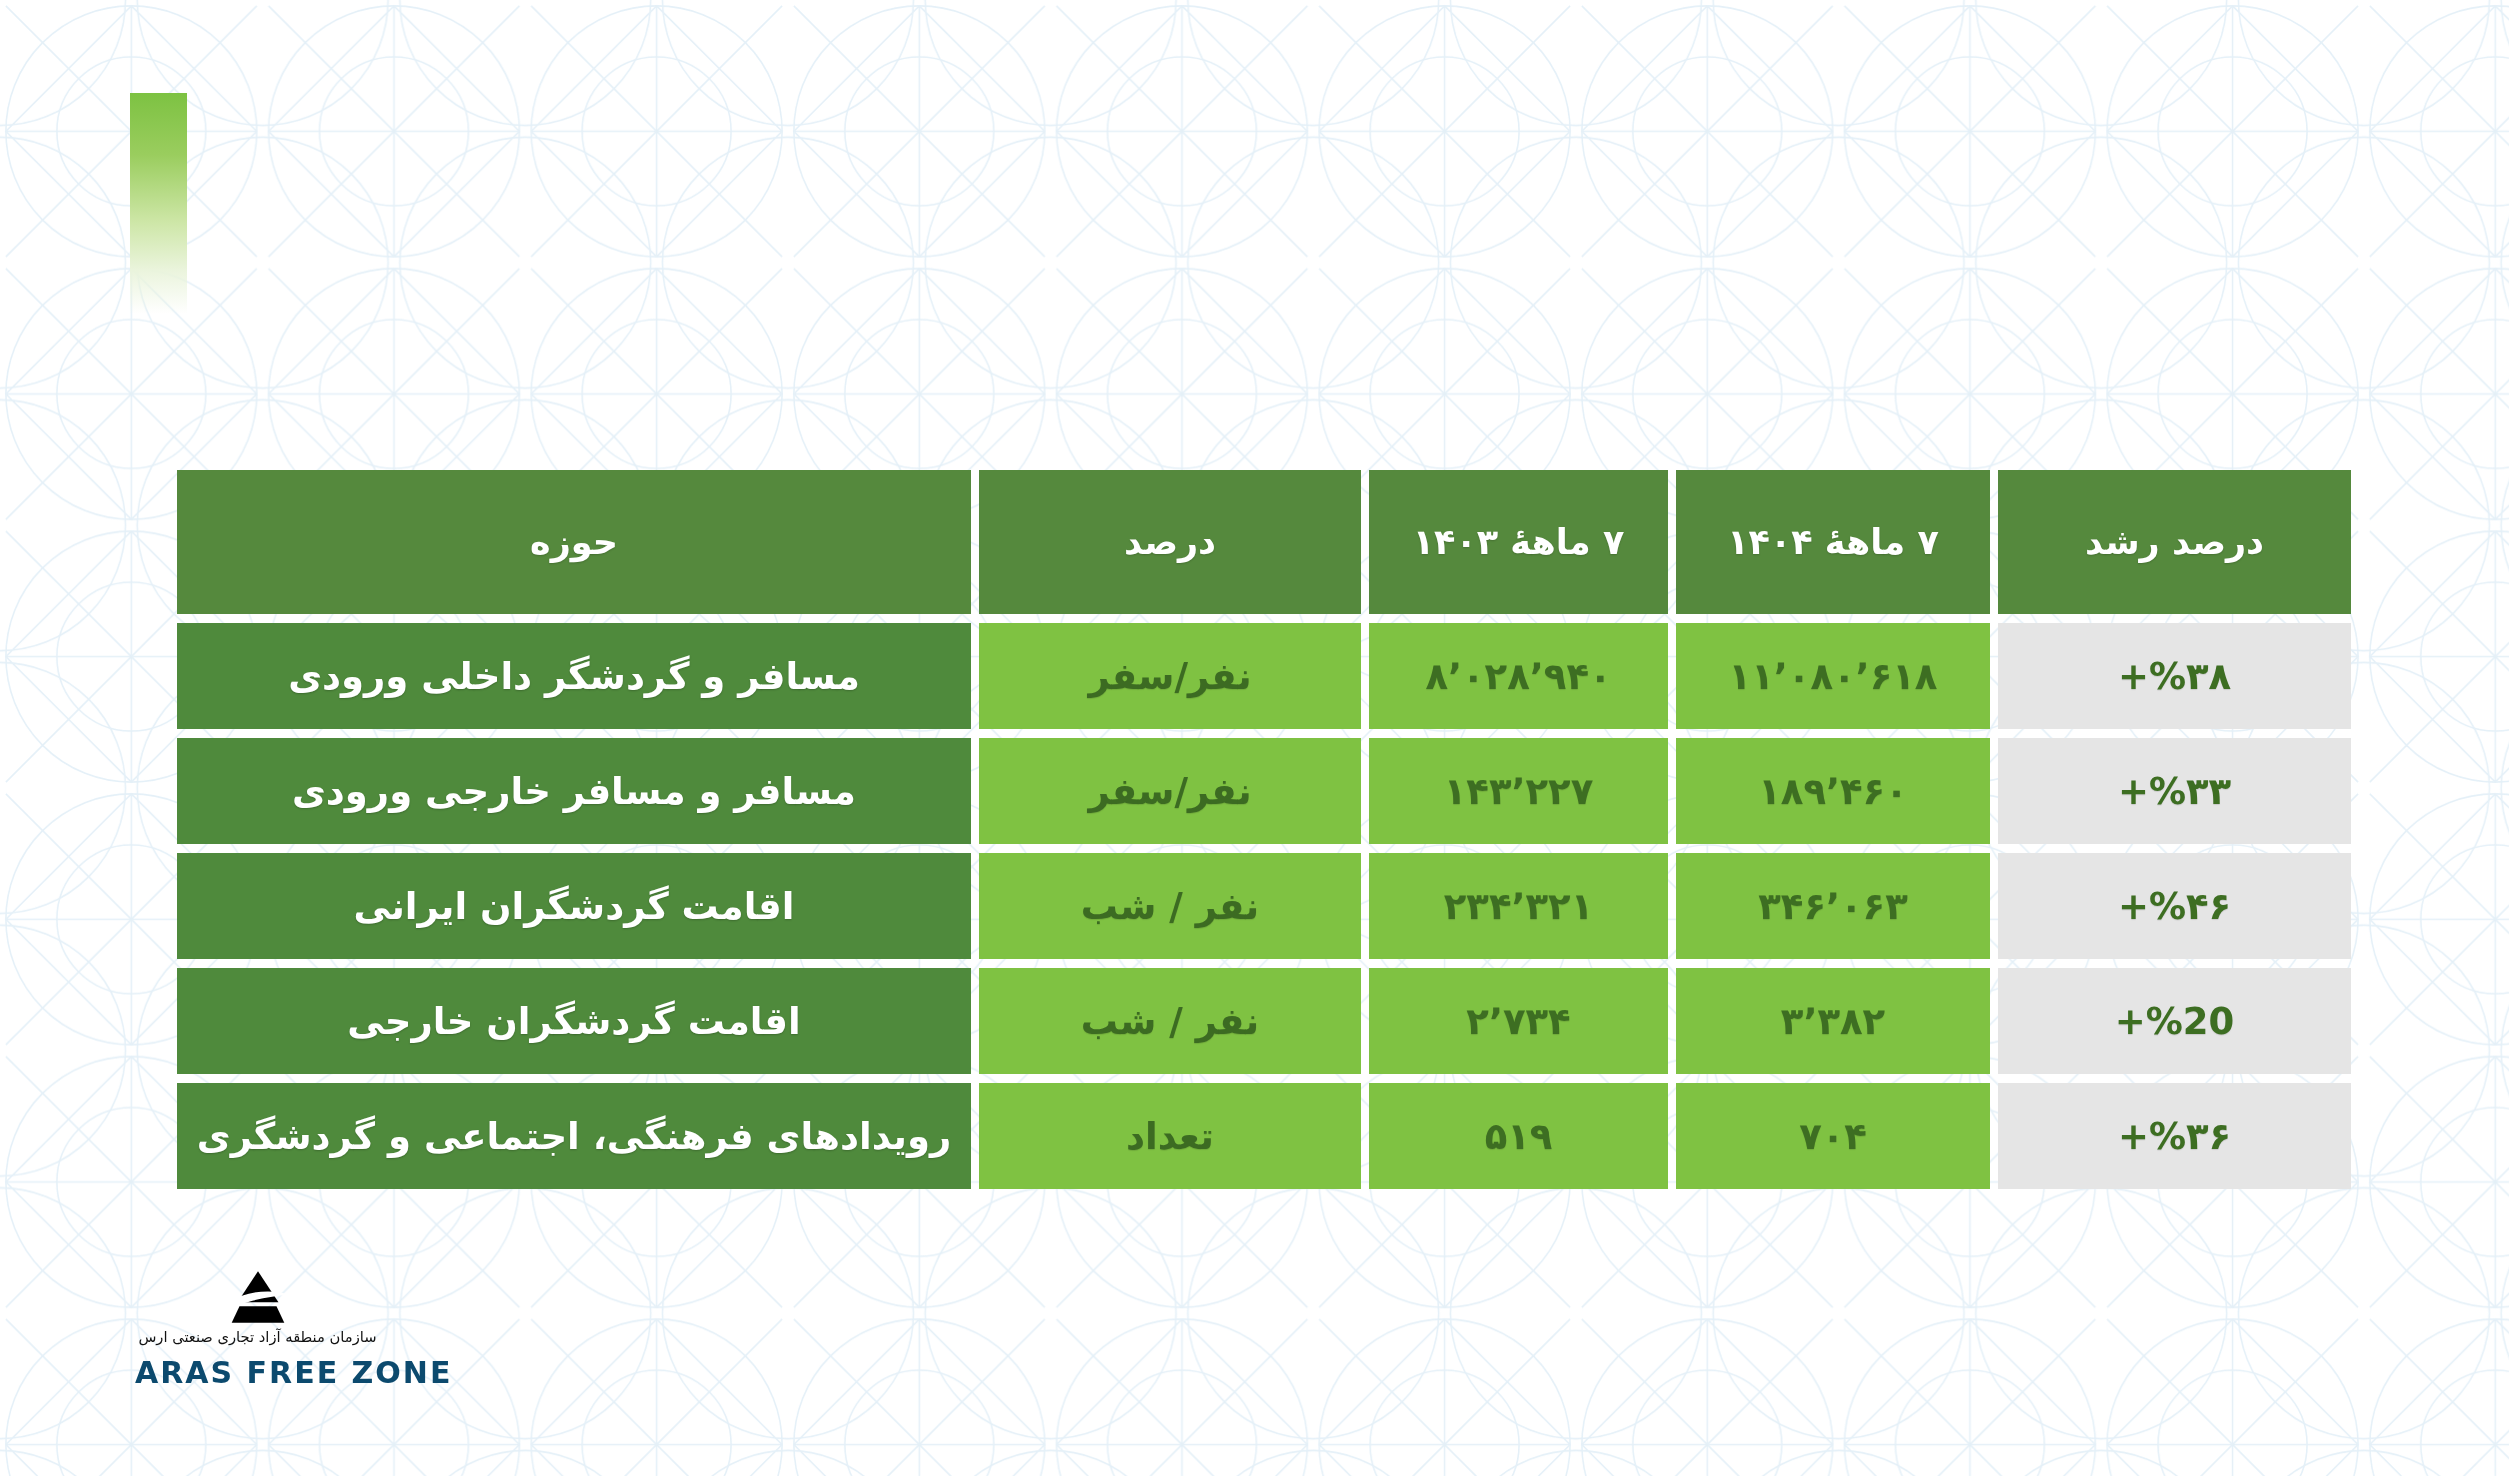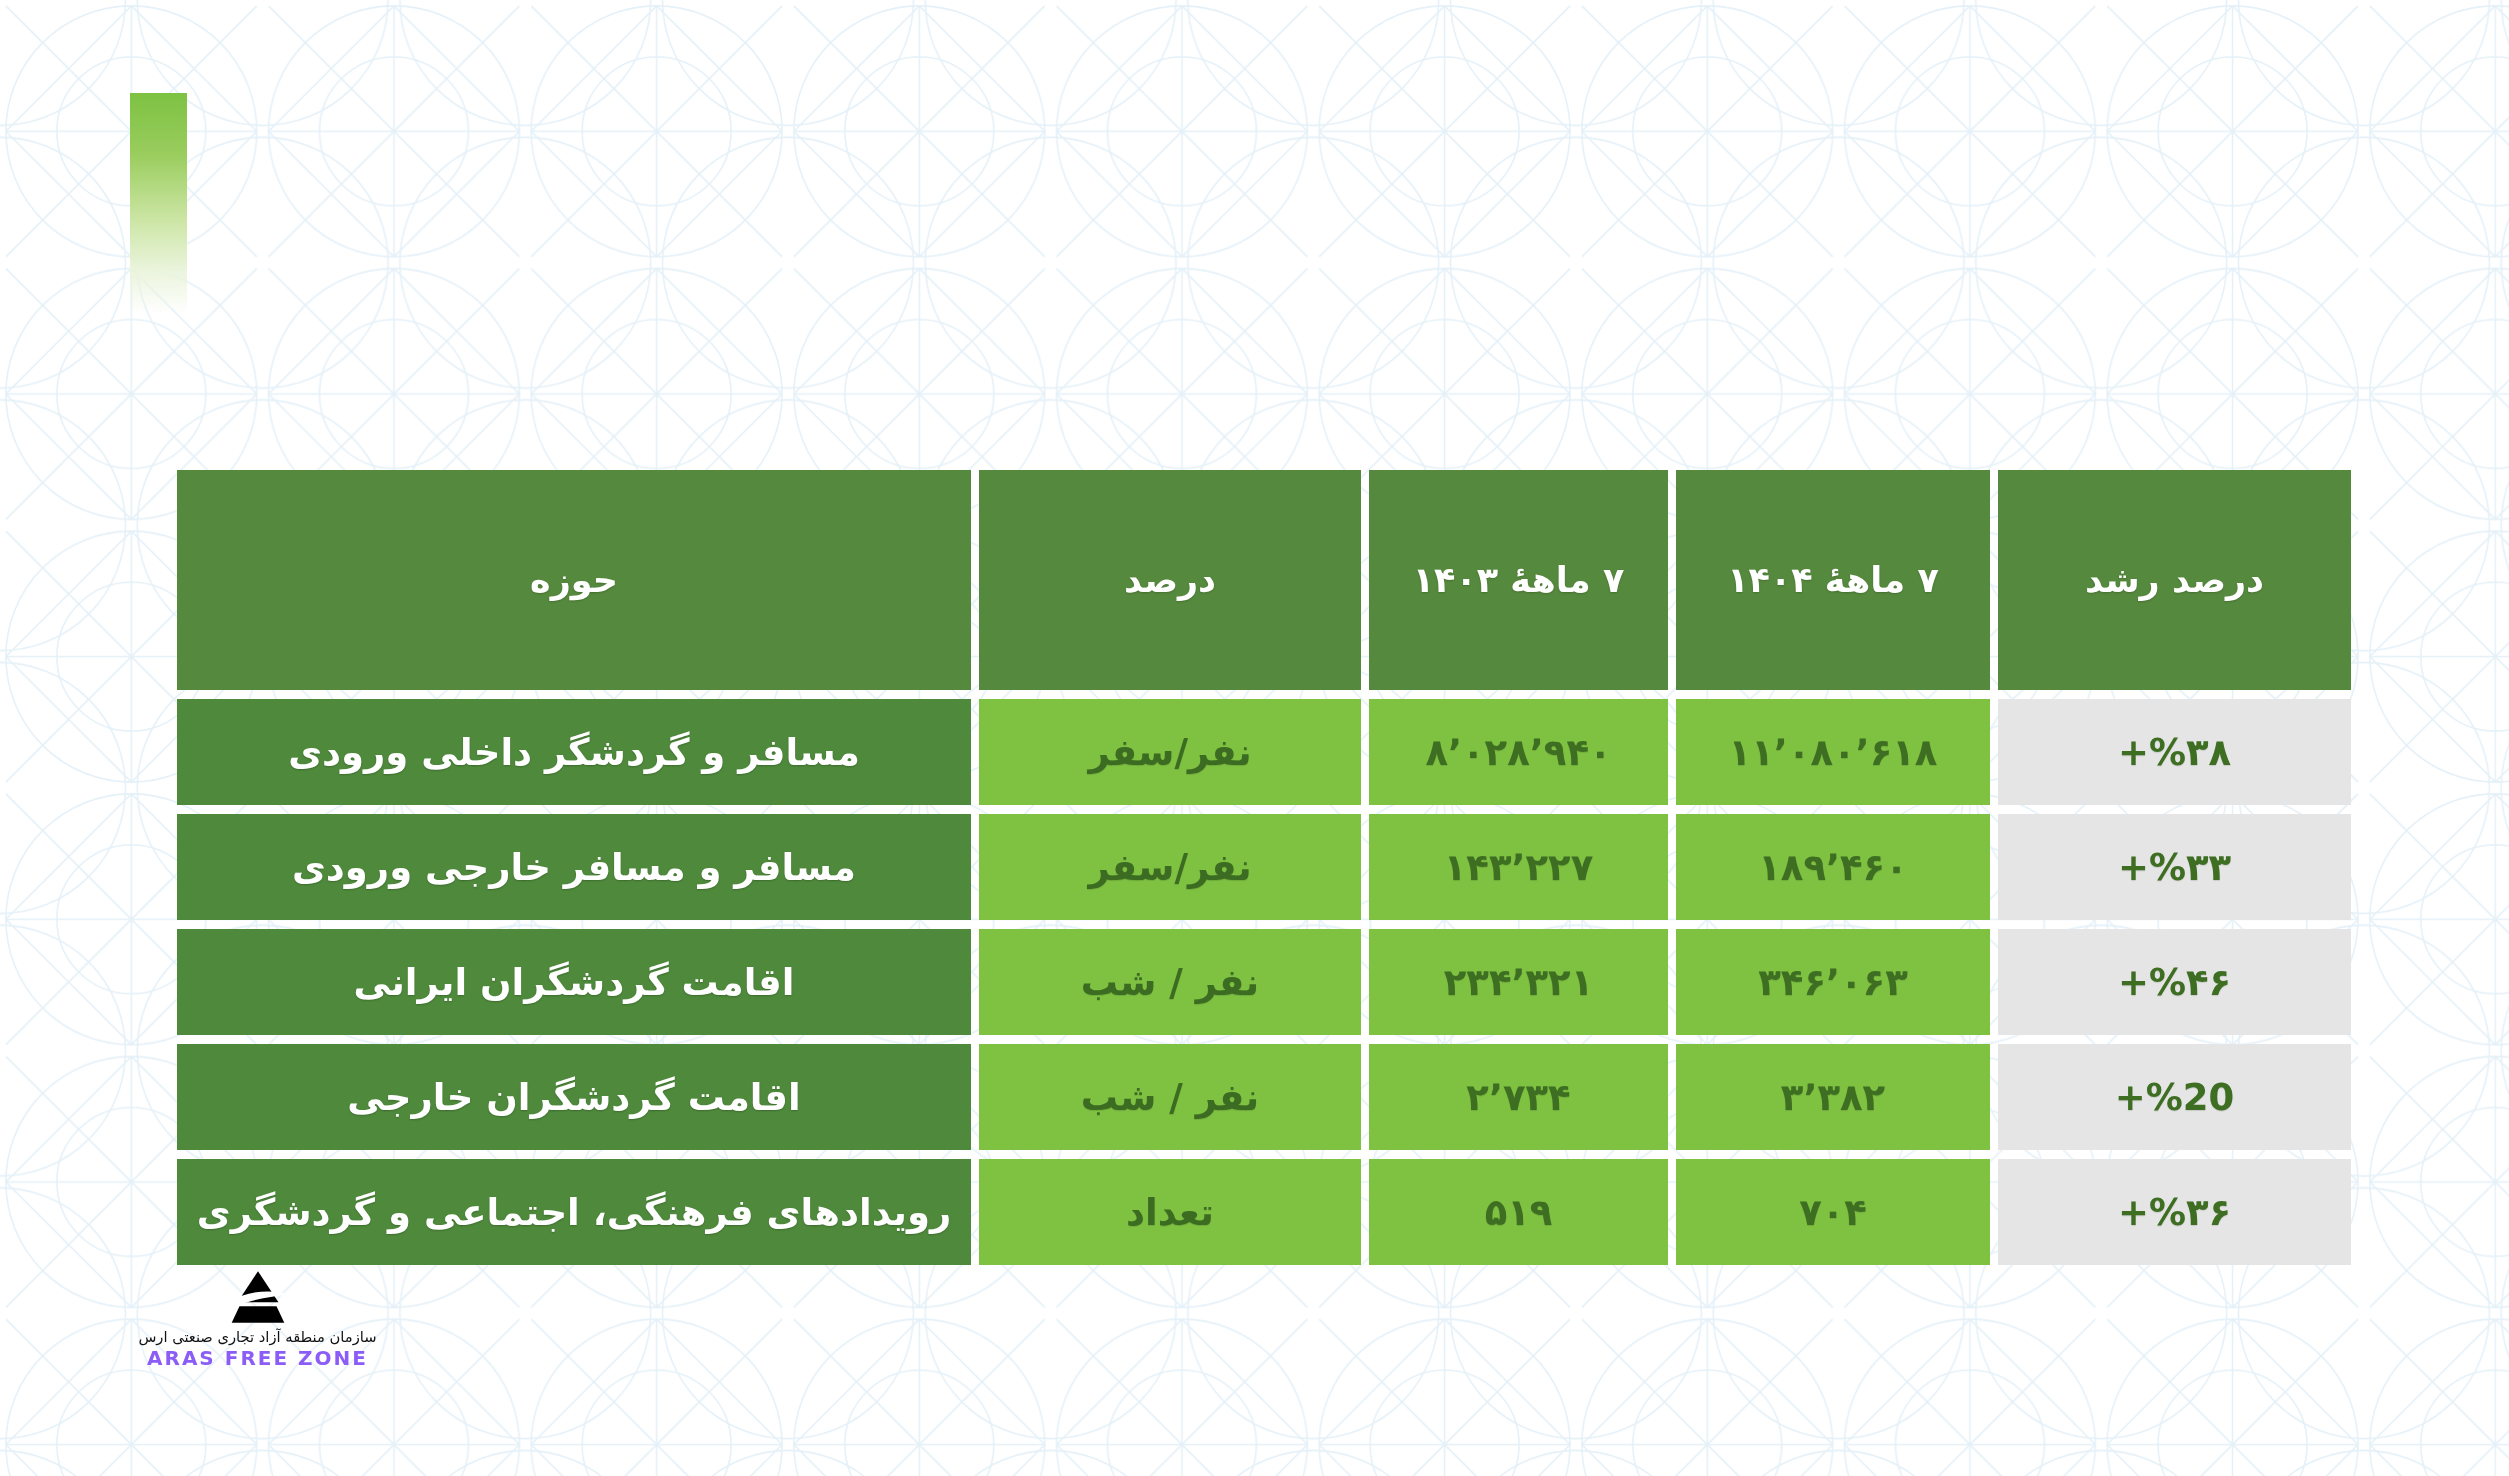--- a/index.html
+++ b/index.html
@@ -88,21 +88,21 @@
   }
   #perf-table col.c-domain { width:794px; }
   #perf-table col.c-metric { width:382px; }
   #perf-table col.c-y1403  { width:299px; }
   #perf-table col.c-y1404  { width:314px; }
   #perf-table col.c-growth { width:353px; }
 
   #perf-table th {
     background:#55893D;
     color:#ffffff;
-    height:220px;
+    height:144px;
     font-size:35px;
     font-weight:700;
     vertical-align:middle;
     text-align:center;
     padding:0 27px;
     text-shadow:0 1px 2px rgba(0,0,0,0.18);
   }
 
   #perf-table td {
     height:106px;
@@ -150,26 +150,26 @@
   #logo-mark { display:block; margin:0 auto; }
   #logo-fa {
     font-size:14.7px;
     color:#111111;
     direction:rtl;
     margin-top:2px;
     white-space:nowrap;
     letter-spacing:0.2px;
   }
   #logo-en {
-    font-size:20px;
-    font-weight:700;
-    color:#8b5cf6;
+    font-size:30px;
+    font-weight:700;
+    color:#0c4a6e;
     letter-spacing:2px;
     direction:ltr;
-    margin-top:1px;
+    margin-top:10px;
     white-space:nowrap;
   }
 </style>
 </head>
 <body>
 
 <div id="slide">
 
   <svg id="bg-pattern" viewBox="0 0 2560 1506" preserveAspectRatio="none" aria-hidden="true">
     <defs>

